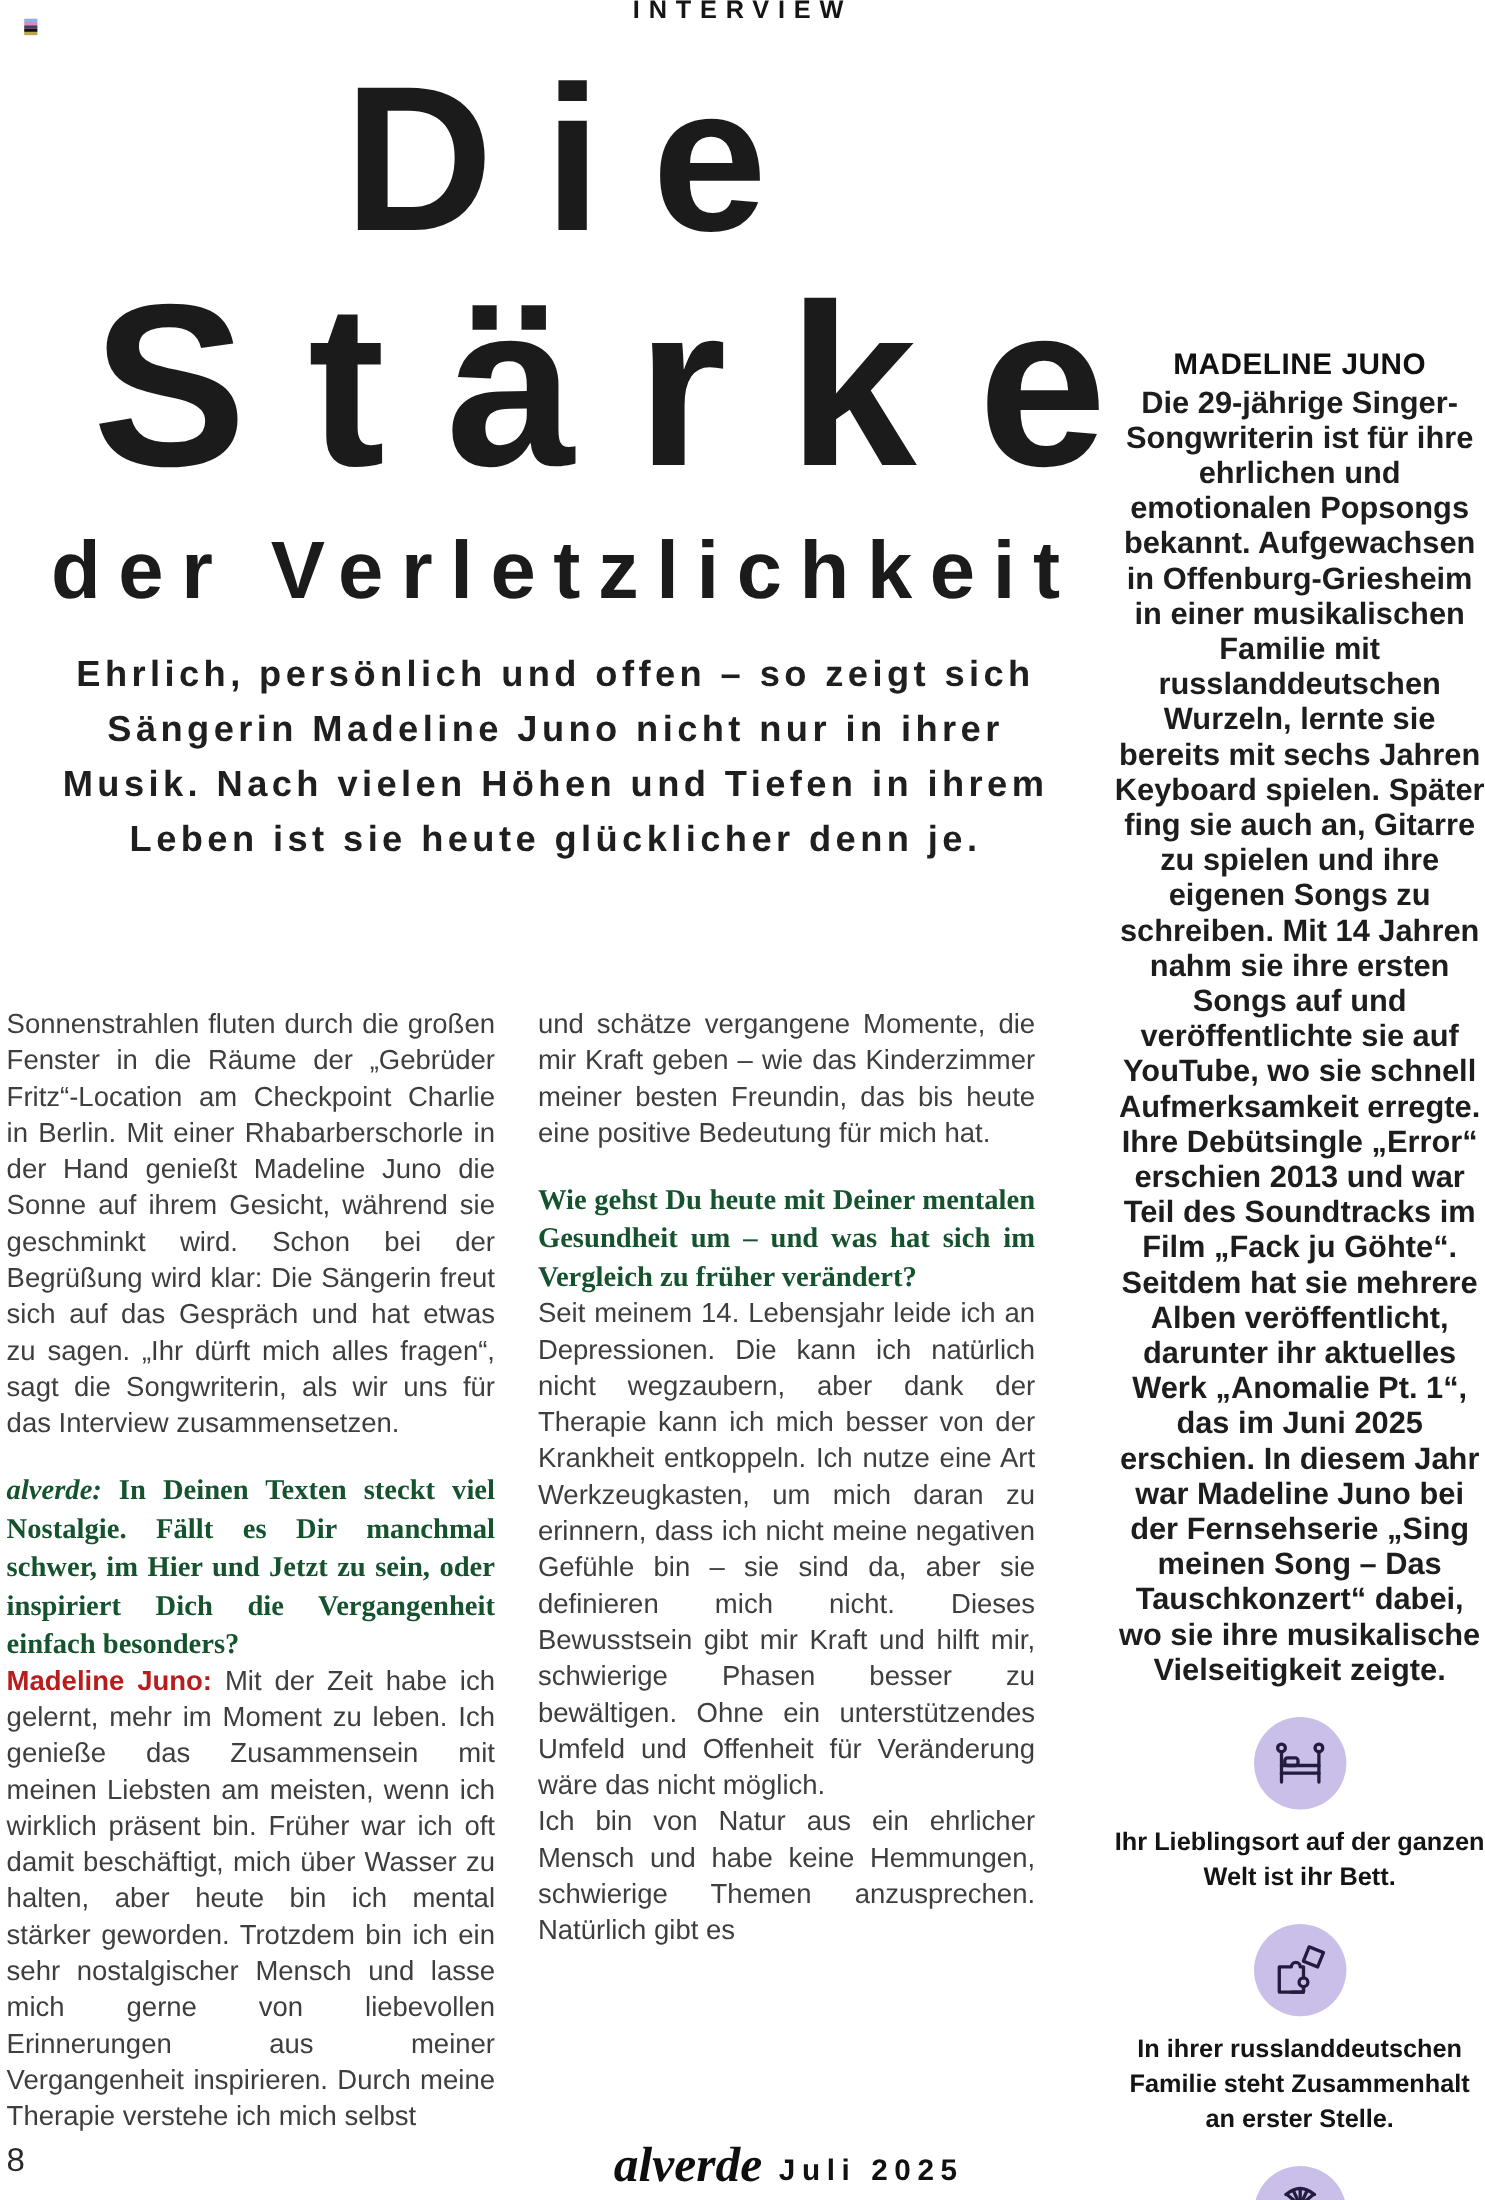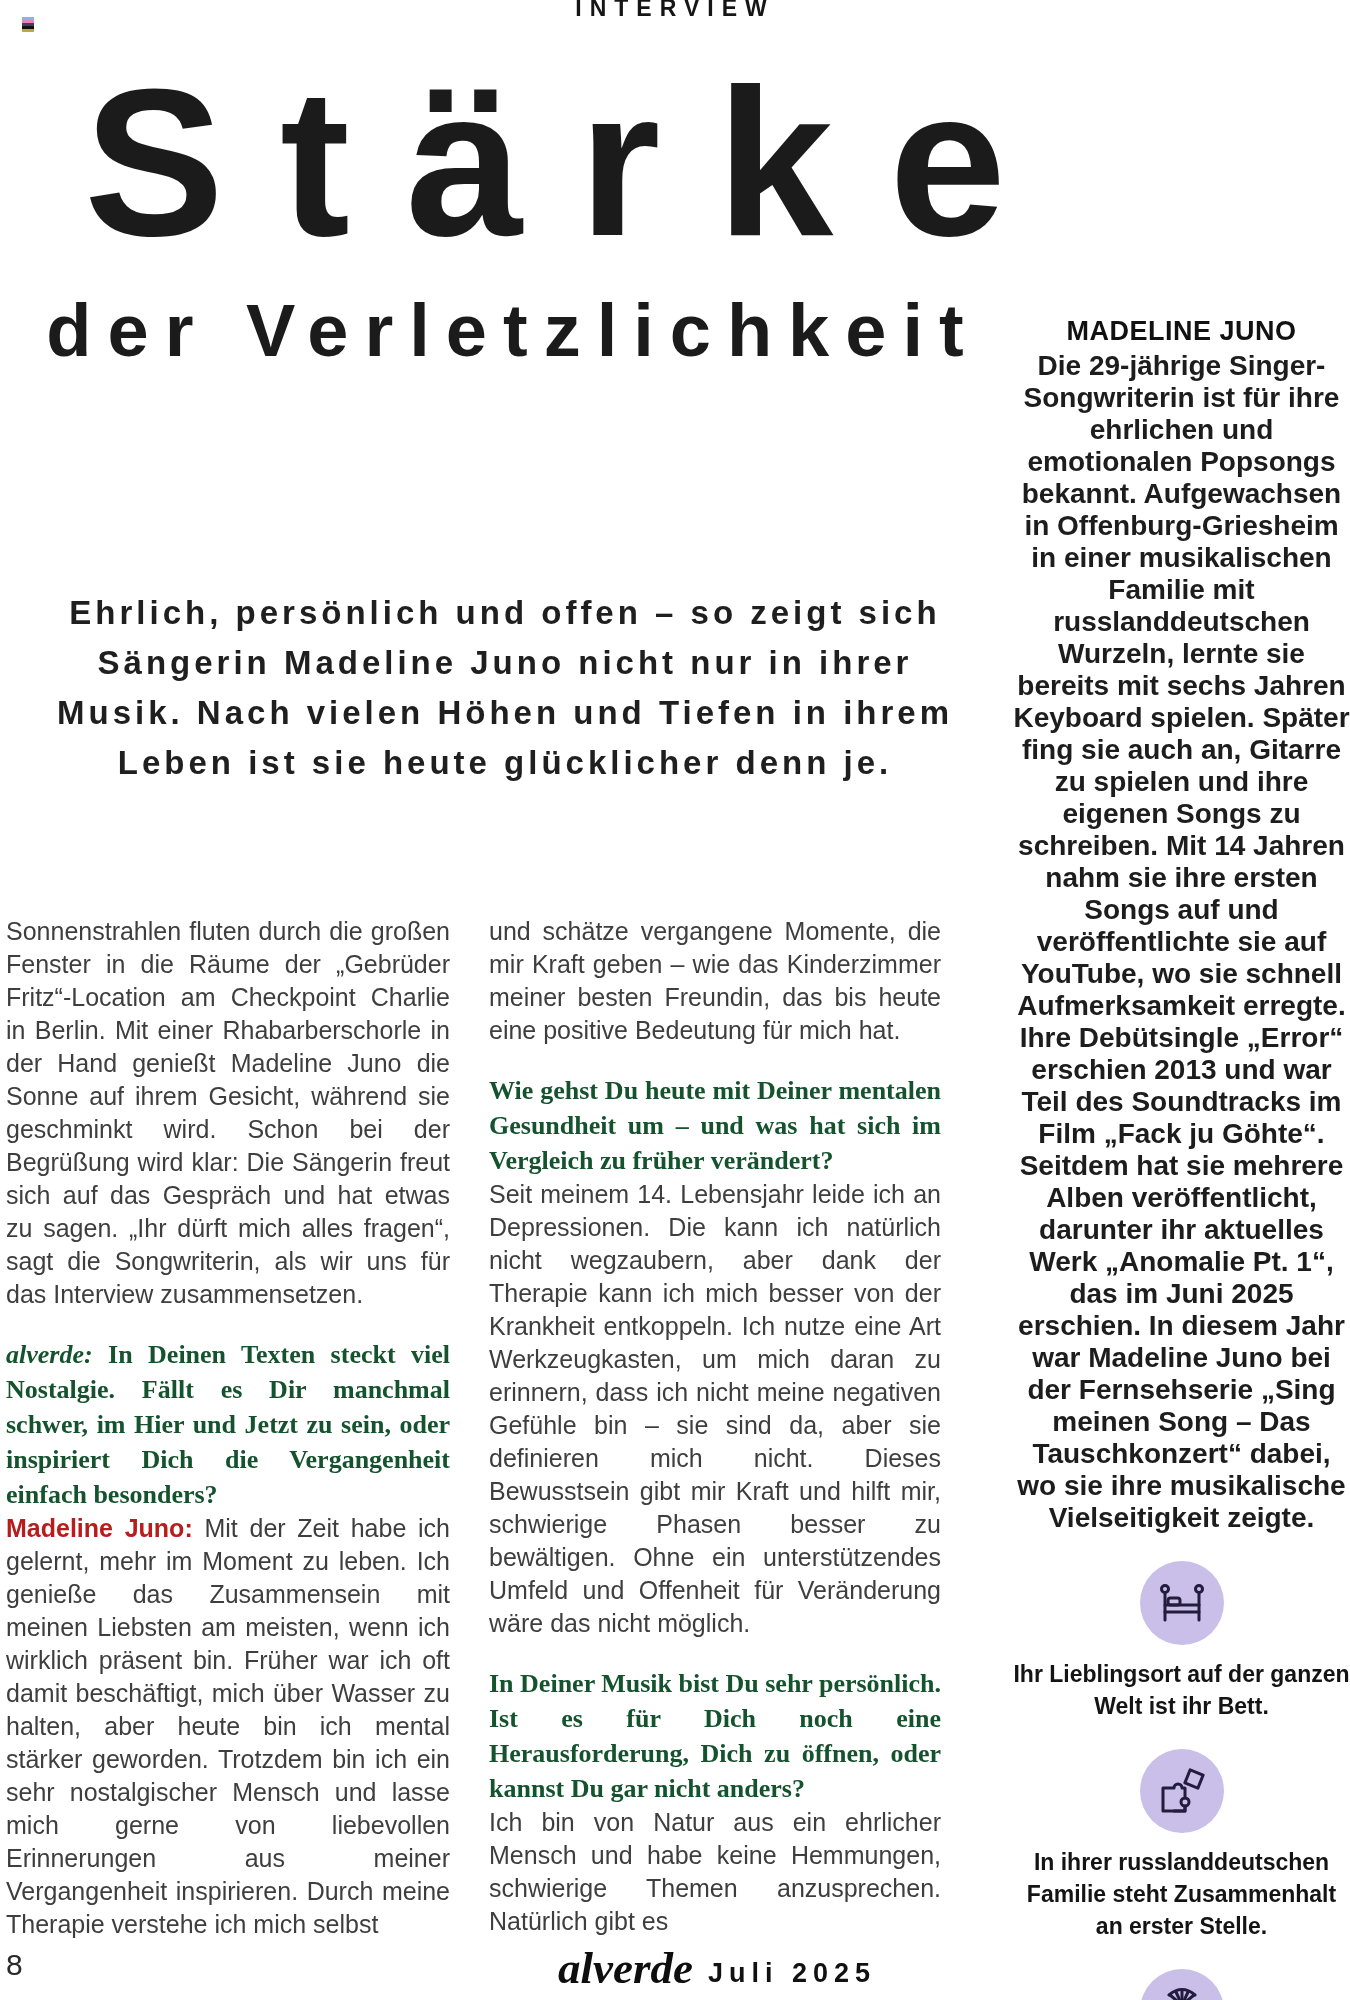--- a/index.html
+++ b/index.html
@@ -64,37 +64,37 @@
 
 <div class="printmark">
   <div class="stripe" style="background: rgb(138, 180, 232);"></div>
   <div class="stripe" style="background: rgb(232, 132, 184);"></div>
   <div class="stripe" style="background: rgb(74, 58, 106);"></div>
   <div class="stripe" style="background: rgb(17, 17, 17);"></div>
   <div class="stripe" style="background: rgb(184, 168, 74);"></div>
 </div>
 
 <div class="title-block">
+  <div class="t1">Die</div>
   <div class="t2">Stärke</div>
   <div class="t3">der Verletzlichkeit</div>
 </div>
 
 <div class="standfirst">Ehrlich, persönlich und offen – so zeigt sich Sängerin Madeline Juno nicht nur in ihrer Musik. Nach vielen Höhen und Tiefen in ihrem Leben ist sie heute glücklicher denn je.</div>
 
 <div class="col col-left">
   <p class="body-p">Sonnenstrahlen fluten durch die großen Fenster in die Räume der „Gebrüder Fritz“-Location am Checkpoint Charlie in Berlin. Mit einer Rhabarberschorle in der Hand genießt Madeline Juno die Sonne auf ihrem Gesicht, während sie geschminkt wird. Schon bei der Begrüßung wird klar: Die Sängerin freut sich auf das Gespräch und hat etwas zu sagen. „Ihr dürft mich alles fragen“, sagt die Songwriterin, als wir uns für das Interview zusammensetzen.</p>
   <p class="question"><span class="q-label">alverde:</span> <span>In Deinen Texten steckt viel Nostalgie. Fällt es Dir manchmal schwer, im Hier und Jetzt zu sein, oder inspiriert Dich die Vergangenheit einfach besonders?</span></p>
   <p class="body-p"><span class="a-label">Madeline Juno:</span> <span>Mit der Zeit habe ich gelernt, mehr im Moment zu leben. Ich genieße das Zusammensein mit meinen Liebsten am meisten, wenn ich wirklich präsent bin. Früher war ich oft damit beschäftigt, mich über Wasser zu halten, aber heute bin ich mental stärker geworden. Trotzdem bin ich ein sehr nostalgischer Mensch und lasse mich gerne von liebevollen Erinnerungen aus meiner Vergangenheit inspirieren. Durch meine Therapie verstehe ich mich selbst</span></p>
 </div>
 
 <div class="col col-mid">
   <p class="body-p">und schätze vergangene Momente, die mir Kraft geben – wie das Kinderzimmer meiner besten Freundin, das bis heute eine positive Bedeutung für mich hat.</p>
   <p class="question">Wie gehst Du heute mit Deiner mentalen Gesundheit um – und was hat sich im Vergleich zu früher verändert?</p>
   <p class="body-p">Seit meinem 14. Lebensjahr leide ich an Depressionen. Die kann ich natürlich nicht wegzaubern, aber dank der Therapie kann ich mich besser von der Krankheit entkoppeln. Ich nutze eine Art Werkzeugkasten, um mich daran zu erinnern, dass ich nicht meine negativen Gefühle bin – sie sind da, aber sie definieren mich nicht. Dieses Bewusstsein gibt mir Kraft und hilft mir, schwierige Phasen besser zu bewältigen. Ohne ein unterstützendes Umfeld und Offenheit für Veränderung wäre das nicht möglich.</p>
-  <p class="question">In Deiner Musik bist Du sehr persönlich. Ist es für Dich noch eine Herausforderung, Dich zu öffnen, oder kannst Du gar nicht anders?</p>
   <p class="body-p">Ich bin von Natur aus ein ehrlicher Mensch und habe keine Hemmungen, schwierige Themen anzusprechen. Natürlich gibt es</p>
 </div>
 
 <div class="sidebar">
   <div class="sb-heading">MADELINE JUNO</div>
   <div class="sb-bio">Die 29-jährige Singer-Songwriterin ist für ihre ehrlichen und emotionalen Popsongs bekannt. Aufgewachsen in Offenburg-Griesheim in einer musikalischen Familie mit russlanddeutschen Wurzeln, lernte sie bereits mit sechs Jahren Keyboard spielen. Später fing sie auch an, Gitarre zu spielen und ihre eigenen Songs zu schreiben. Mit 14 Jahren nahm sie ihre ersten Songs auf und veröffentlichte sie auf YouTube, wo sie schnell Aufmerksamkeit erregte. Ihre Debütsingle „Error“ erschien 2013 und war Teil des Soundtracks im Film „Fack ju Göhte“. Seitdem hat sie mehrere Alben veröffentlicht, darunter ihr aktuelles Werk „Anomalie Pt. 1“, das im Juni 2025 erschien. In diesem Jahr war Madeline Juno bei der Fernsehserie „Sing meinen Song – Das Tauschkonzert“ dabei, wo sie ihre musikalische Vielseitigkeit zeigte.</div>
 
   <div class="fact">
     <div class="fact-circle">
       <svg class="icon-svg" width="50" height="42" viewBox="0 0 50 42">

